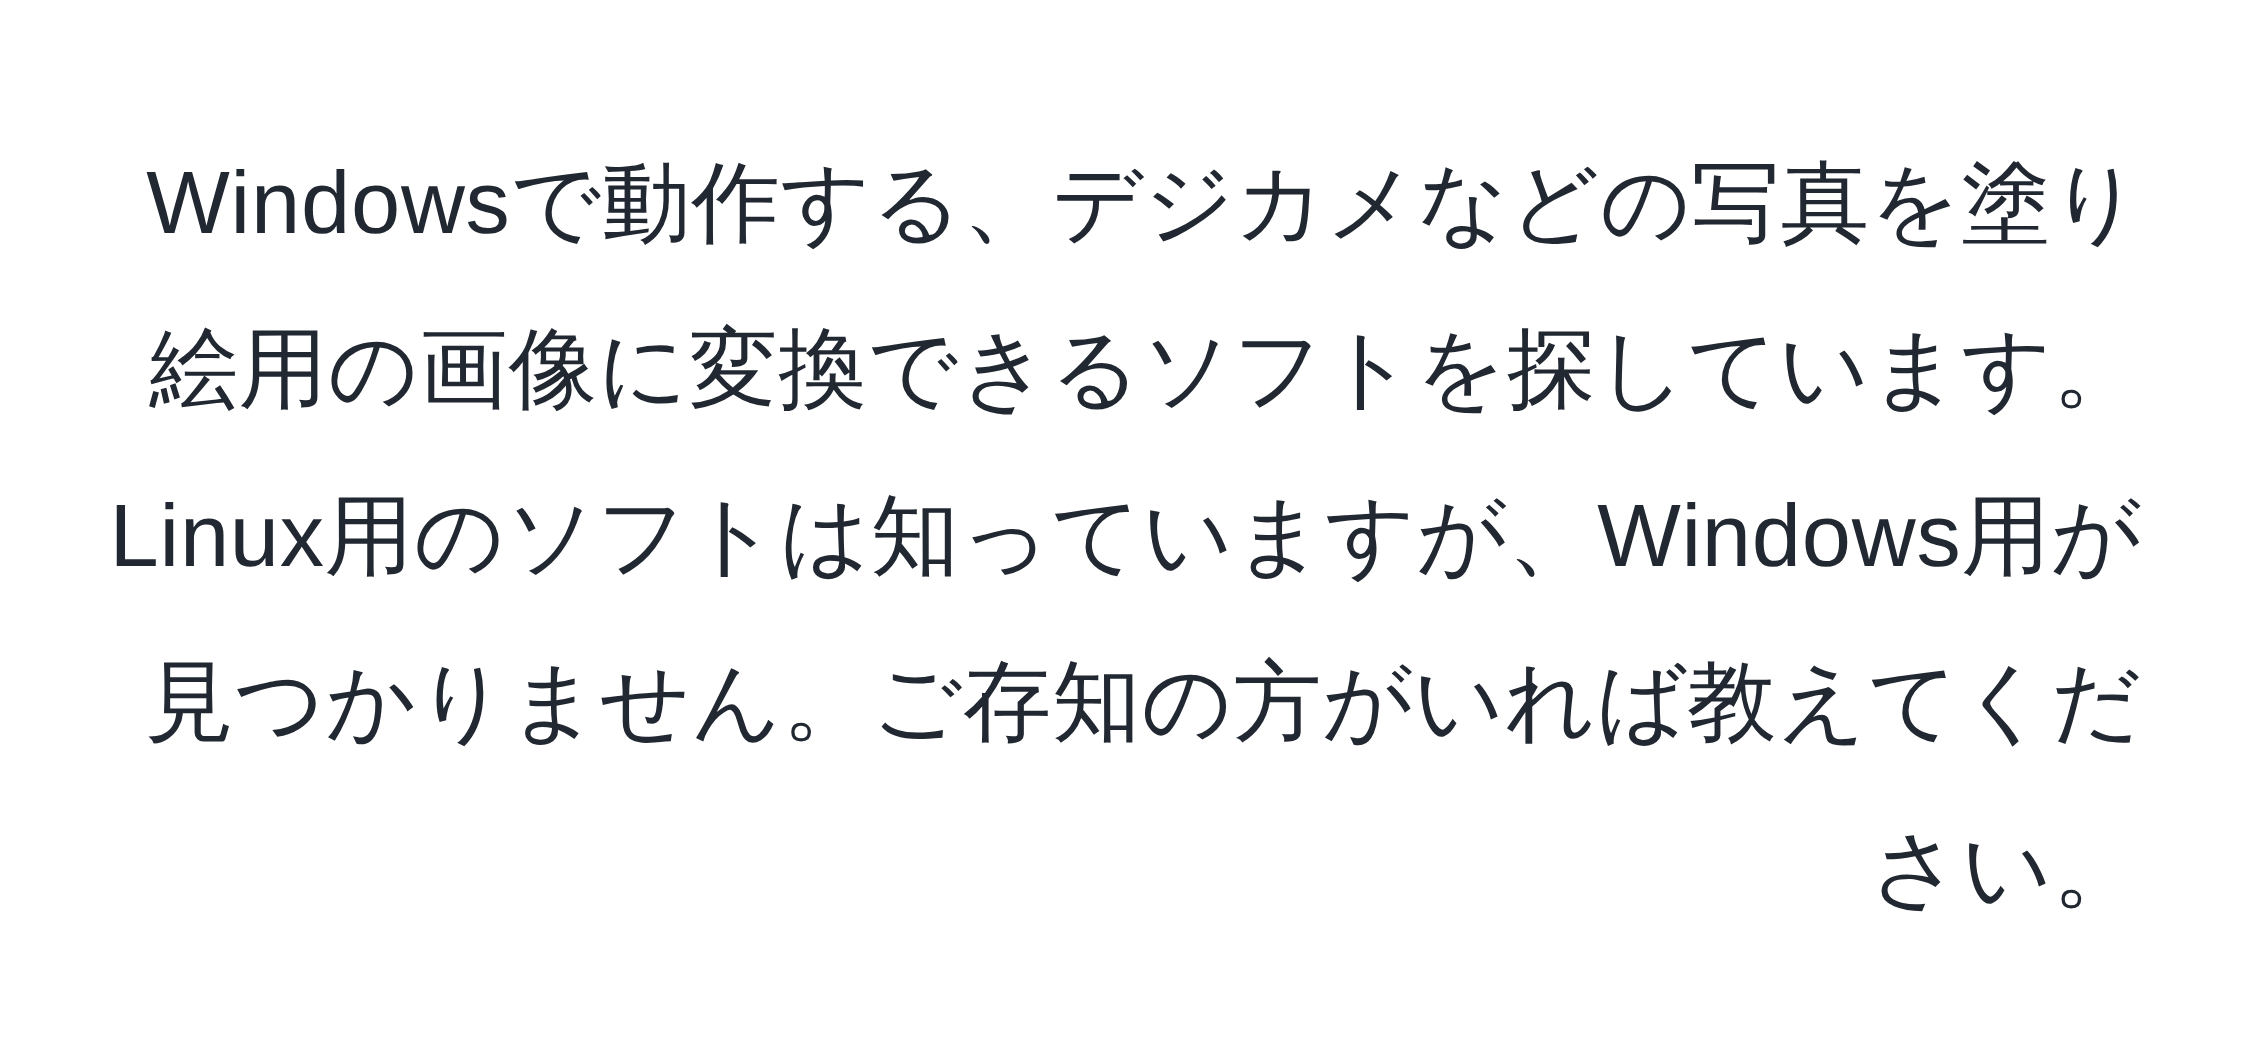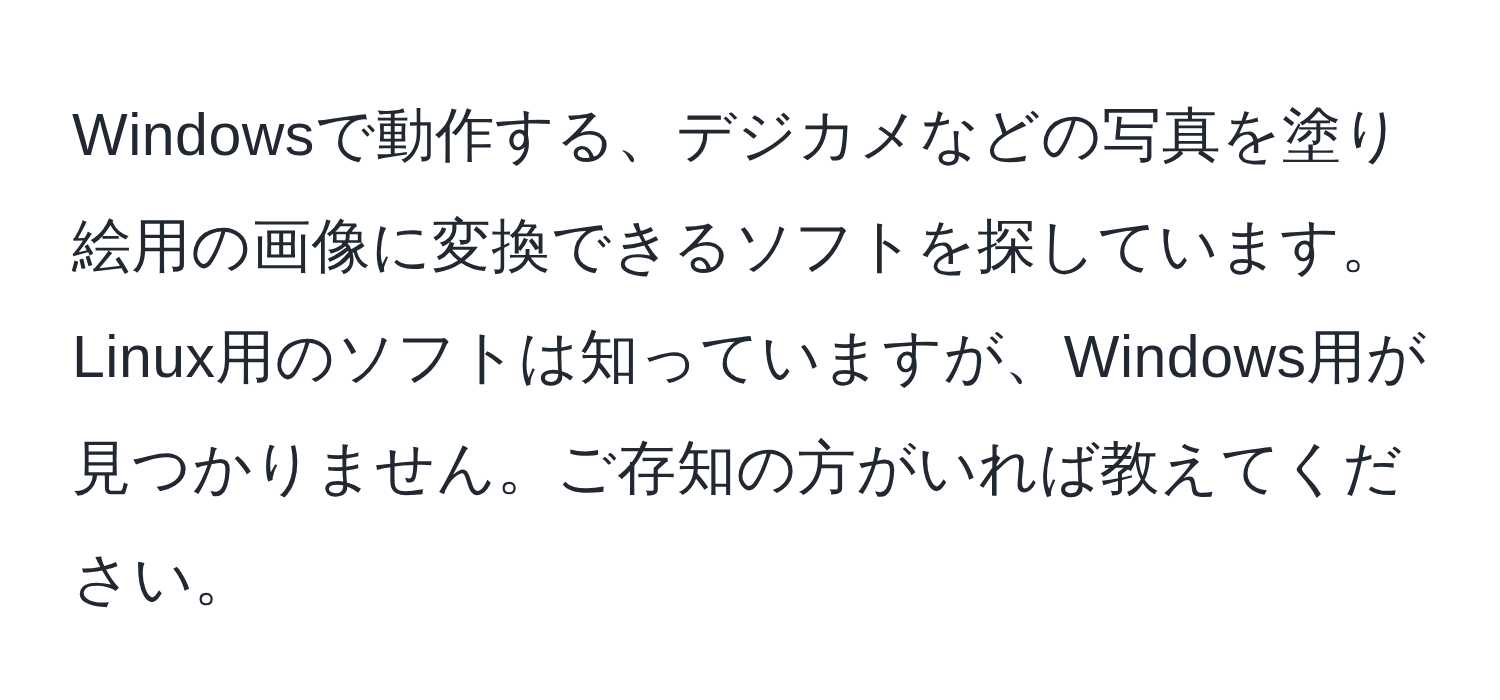--- a/index.html
+++ b/index.html
@@ -17,21 +17,21 @@
       padding: 80px 72px 0 72px;
       width: 100%;
       height: 100%;
     }
     .paragraph {
       color: #212832;
       font-size: 59px;
       line-height: 1.88;
       letter-spacing: 0.5px;
       font-weight: 400;
-      text-align: left;
+      text-align: right;
       word-break: normal;
       overflow-wrap: break-word;
     }
   </style>
 </head>
 <body>
 
 <div class="container">
   <p class="paragraph">Windowsで動作する、デジカメなどの写真を塗り絵用の画像に変換できるソフトを探しています。Linux用のソフトは知っていますが、Windows用が見つかりません。ご存知の方がいれば教えてください。</p>
 </div>

